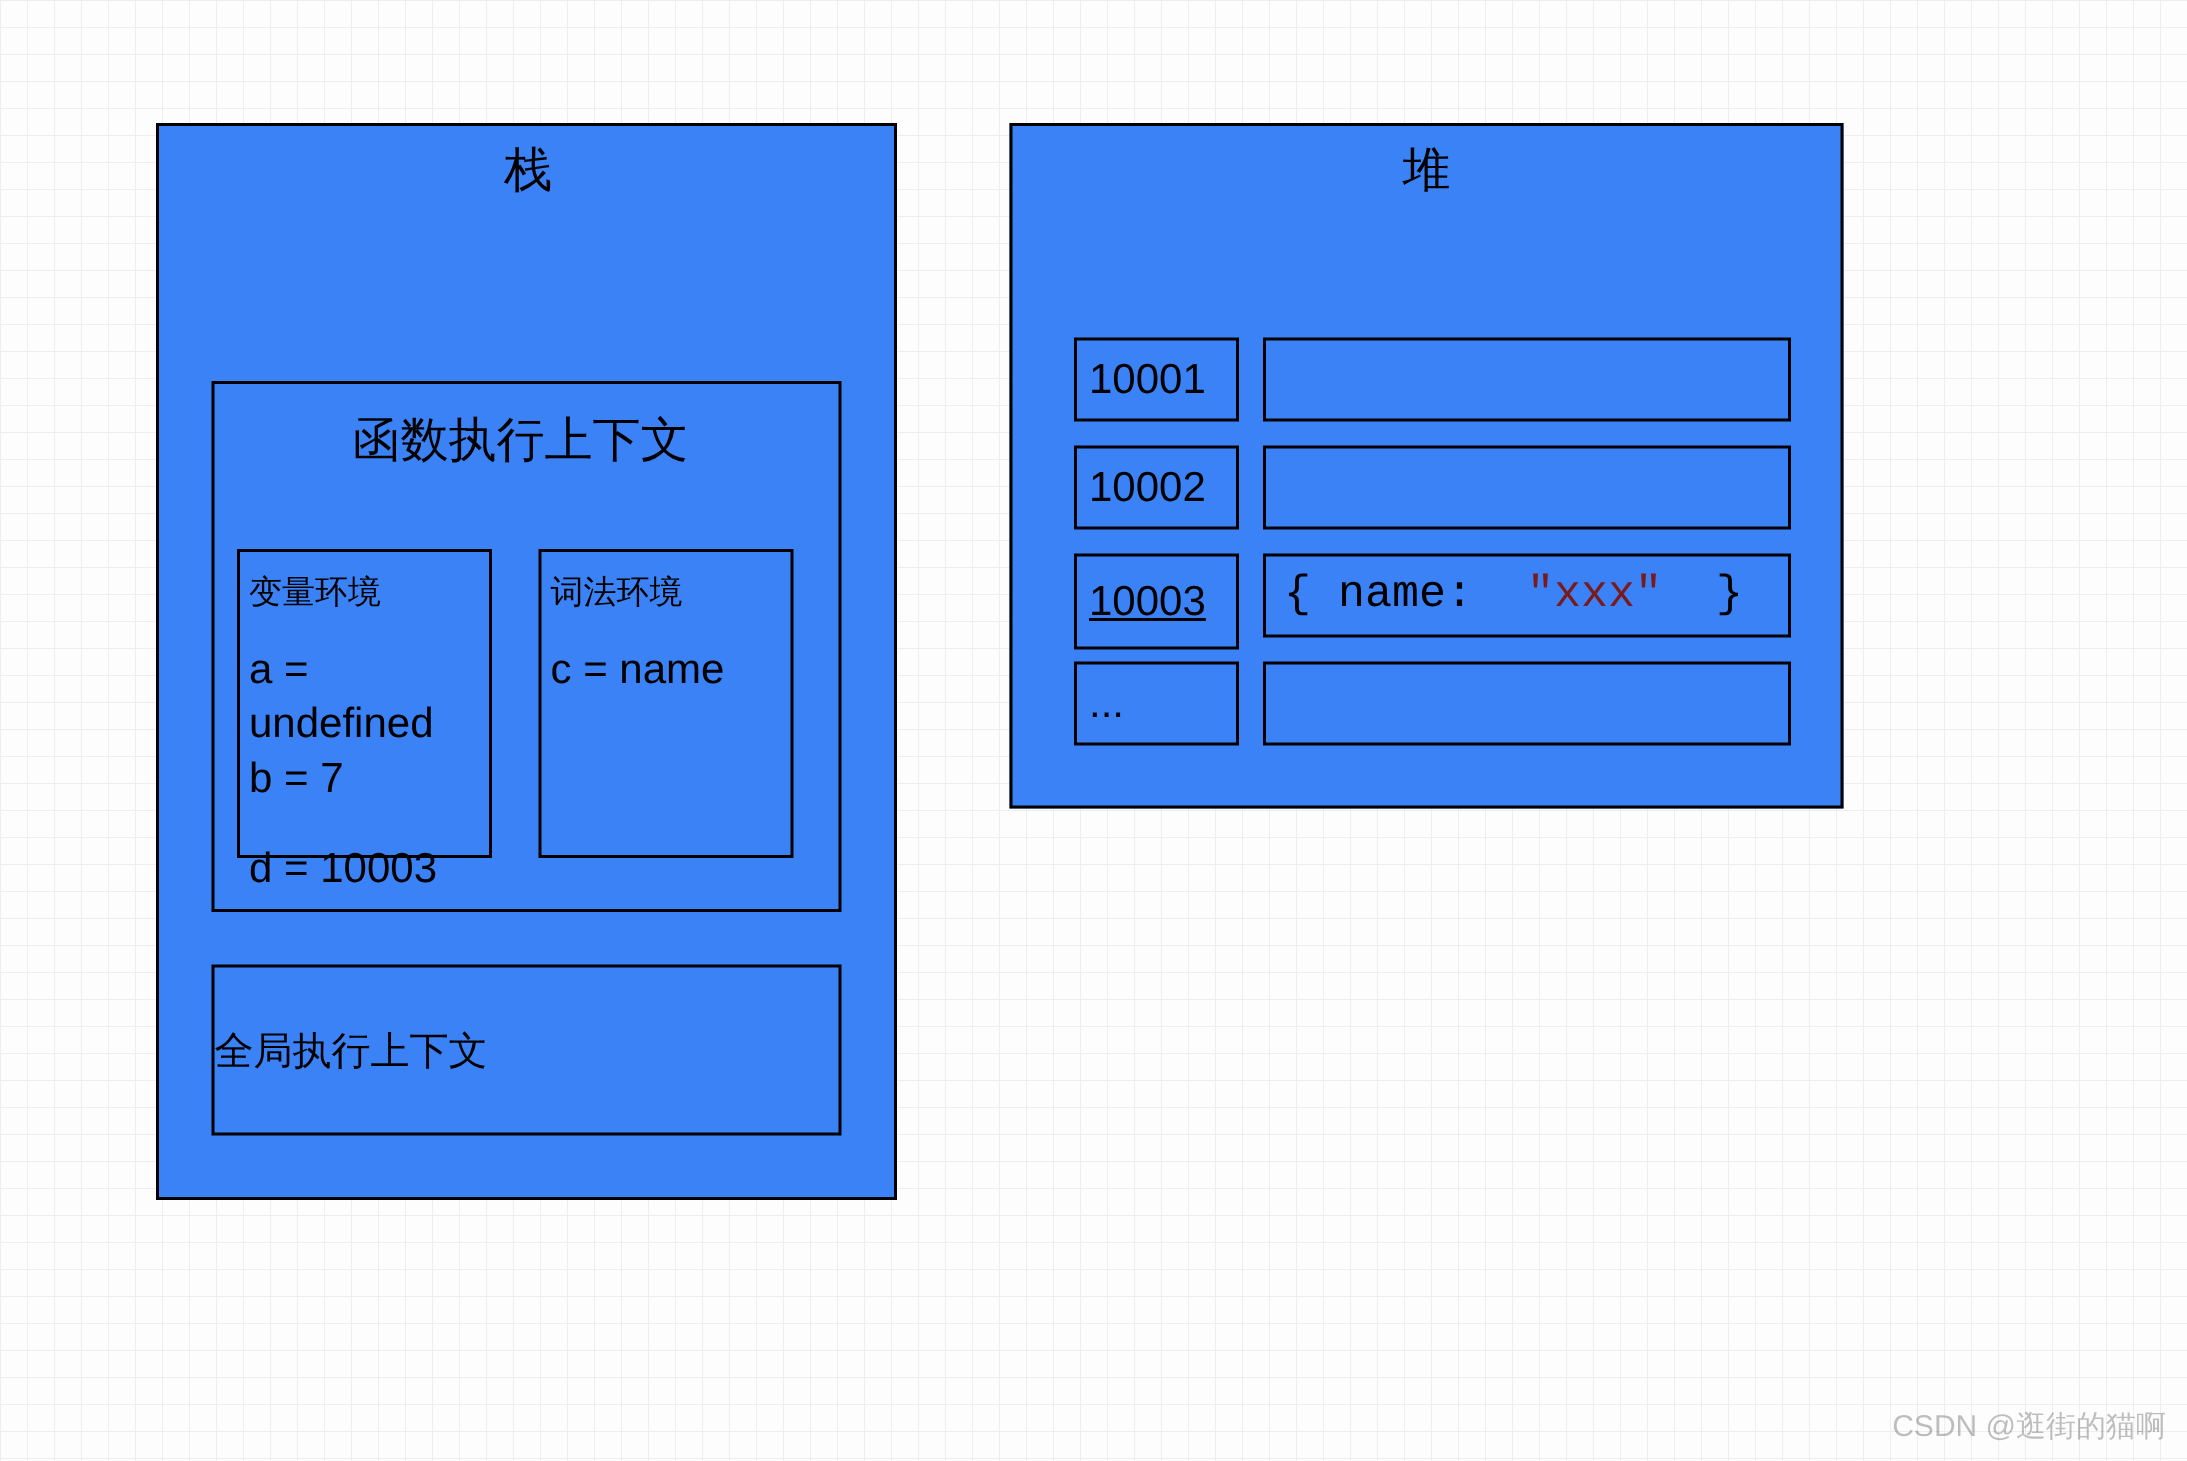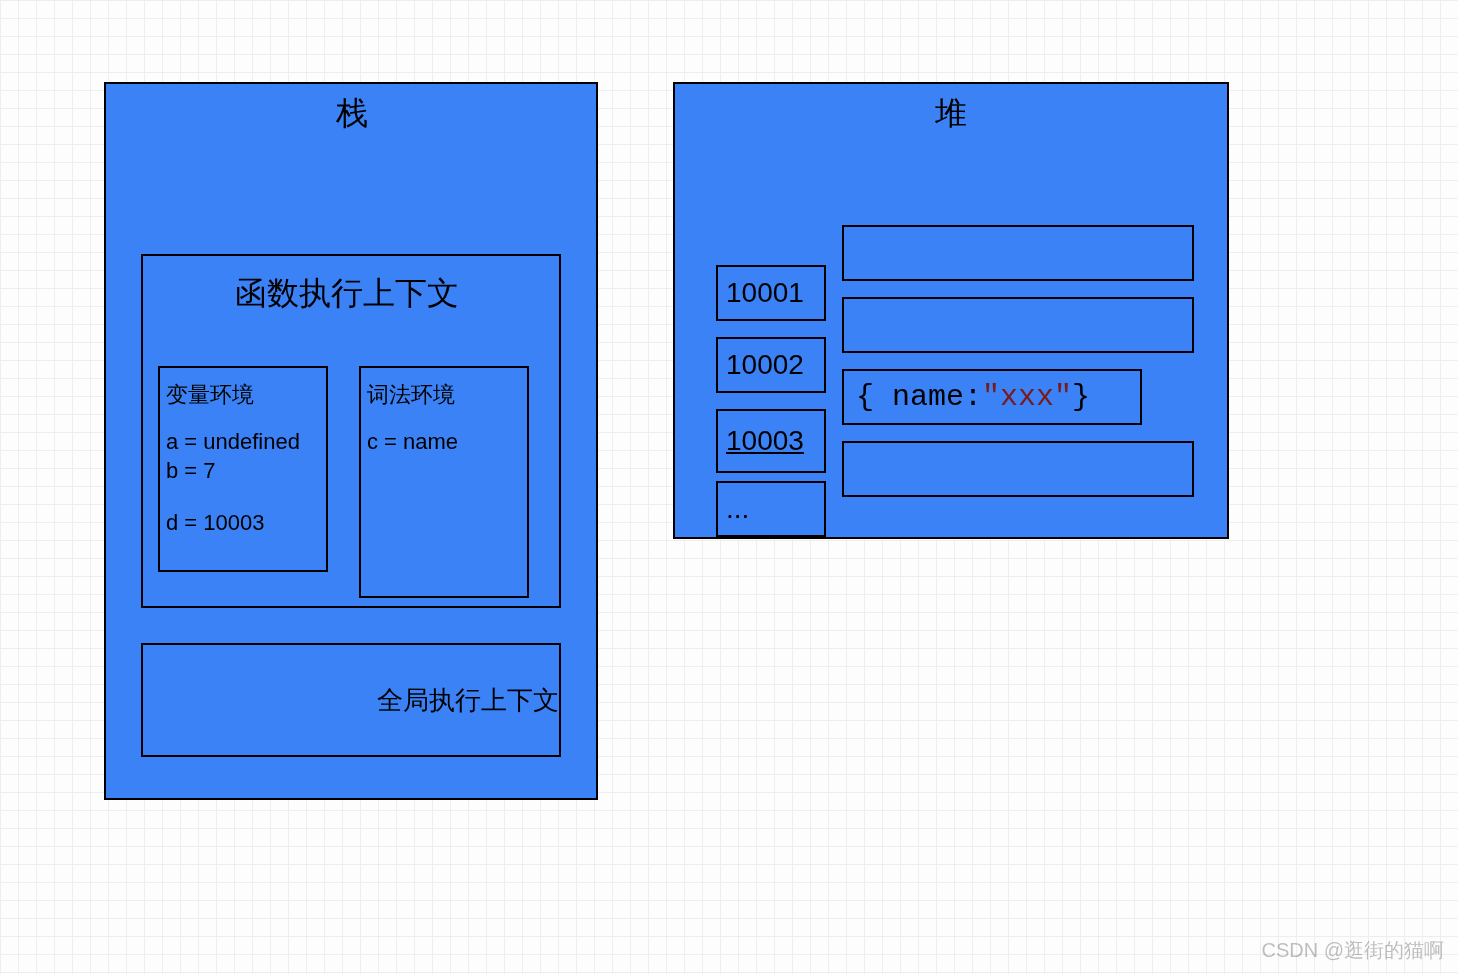--- a/index.html
+++ b/index.html
@@ -36,34 +36,33 @@
     position: absolute;
     font-size: 24px;
     color: #000;
     white-space: nowrap;
   }
   .env-label {
     font-size: 22px;
     margin-bottom: 18px;
   }
   .env-var {
-    font-size: 22px;
+    font-size: 28px;
     line-height: 1.3;
   }
   .env-pad {
     padding: 12px 6px;
   }
   .addr-cell {
     position: absolute;
     border: 2px solid #000;
     font-size: 28px;
     display: flex;
     align-items: center;
     padding-left: 8px;
-    margin-top: 40px;
   }
   .val-cell {
     position: absolute;
     border: 2px solid #000;
     font-size: 30px;
     display: flex;
     align-items: center;
     padding-left: 12px;
     font-family: "Courier New", monospace;
   }
@@ -87,40 +86,40 @@
 <div class="box" style="left:141px; top:254px; width:420px; height:354px;"></div>
 <div class="subtitle" style="left:235px; top:272px; font-size:32px;">函数执行上下文</div>
 
 <div class="box env-pad" style="left:158px; top:366px; width:170px; height:206px;">
   <div class="env-label">变量环境</div>
   <div class="env-var">a = undefined</div>
   <div class="env-var">b = 7</div>
   <div class="env-var" style="margin-top:24px;">d = 10003</div>
 </div>
 
-<div class="box env-pad" style="left:359px; top:366px; width:170px; height:232px;">
+<div class="box env-pad" style="left:359px; top:366px; width:170px; height:206px;">
   <div class="env-label">词法环境</div>
   <div class="env-var">c = name</div>
 </div>
 
-<div class="box" style="left:141px; top:643px; width:420px; height:114px; display:flex; align-items:center; justify-content:flex-end;">
+<div class="box" style="left:141px; top:643px; width:420px; height:114px; display:flex; align-items:center; justify-content:flex-start;">
   <div class="subtitle" style="position:static; font-size:26px;">全局执行上下文</div>
 </div>
 
 <div class="box" style="left:673px; top:82px; width:556px; height:457px;"></div>
 <div class="title" style="left:935px; top:92px;">堆</div>
 
 <div class="addr-cell" style="left:716px; top:225px; width:110px; height:56px;">10001</div>
 <div class="val-cell" style="left:842px; top:225px; width:352px; height:56px;"></div>
 
 <div class="addr-cell" style="left:716px; top:297px; width:110px; height:56px;">10002</div>
 <div class="val-cell" style="left:842px; top:297px; width:352px; height:56px;"></div>
 
 <div class="addr-cell" style="left:716px; top:369px; width:110px; height:64px;text-decoration:underline;">10003</div>
-<div class="val-cell" style="left:842px; top:369px; width:300px; height:56px;">
+<div class="val-cell" style="left:842px; top:369px; width:352px; height:56px;gap:36px;">
   <span>{  name: </span>
   <span class="str">"xxx"</span>
   <span>  }</span>
 </div>
 
 <div class="addr-cell" style="left:716px; top:441px; width:110px; height:56px;">...</div>
 <div class="val-cell" style="left:842px; top:441px; width:352px; height:56px;"></div>
 
 <div class="watermark">CSDN @逛街的猫啊</div>
 

